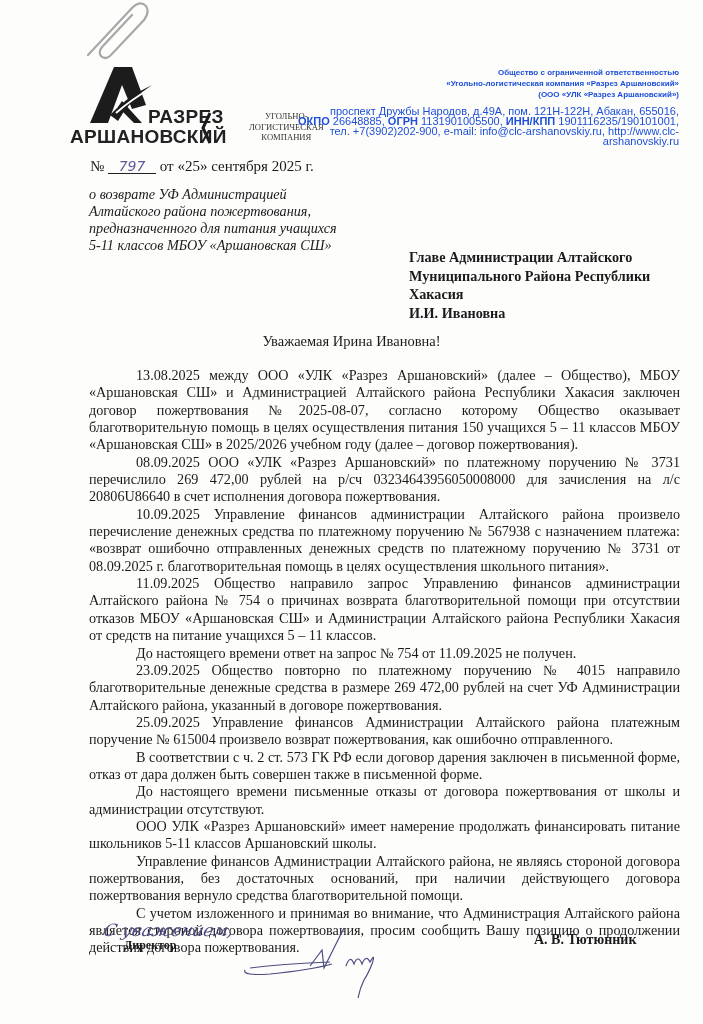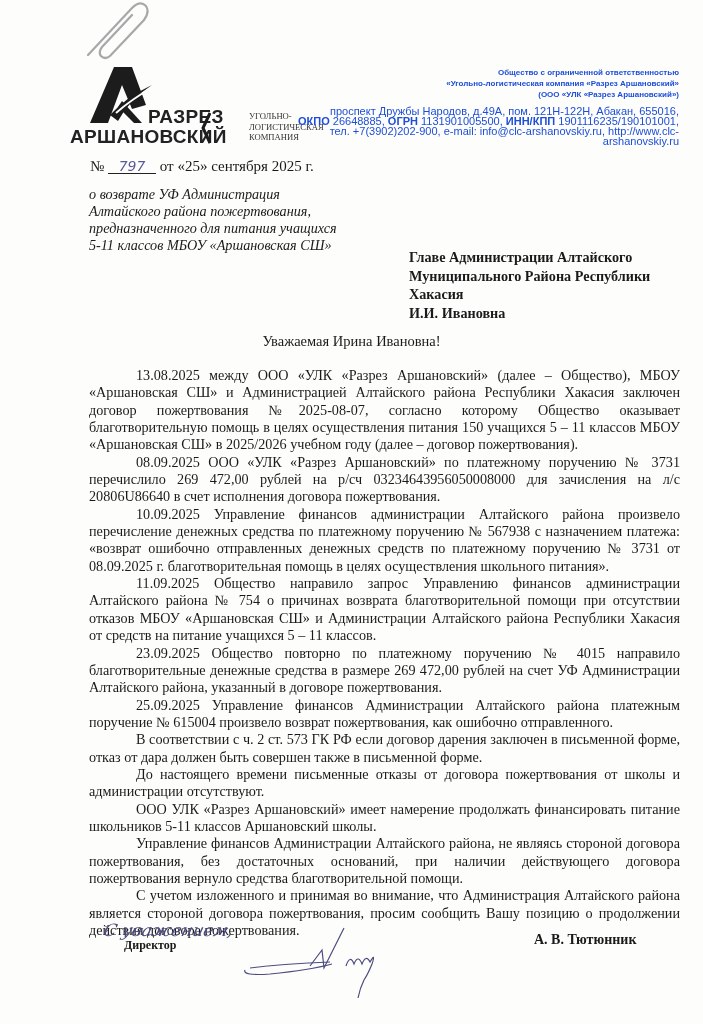--- a/index.html
+++ b/index.html
@@ -1,18 +1,18 @@
 <!DOCTYPE html>
 <html><head>
 <meta charset="utf-8">
 <style>
   html, body { margin:0; padding:0; }
   body { width:703px; height:1024px; background:#fdfdfc; position:relative; overflow:hidden; font-family:"Liberation Serif", serif; color:#1a1a1a; }
   .paperclip { position:absolute; left:80px; top:0; width:70px; height:60px; }
-  .logo { position:absolute; left:70px; top:65px; width:260px; height:95px; }
+  .logo { position:absolute; left:70px; top:65px; width:260px; height:95px;text-align:center; }
   .logo-mark { position:absolute; left:18px; top:0; width:70px; height:60px; }
   .logo-razrez { position:absolute; left:78px; top:41px; font-family:"Liberation Sans", sans-serif; font-weight:bold; font-size:19px; letter-spacing:0.3px; color:#222; }
   .logo-arsh { position:absolute; left:0; top:61px; font-family:"Liberation Sans", sans-serif; font-weight:bold; font-size:19px; letter-spacing:0.3px; color:#222; }
   .logo-bracket { position:absolute; left:131px; top:47px; width:10px; height:32px; }
   .logo-tag { position:absolute; left:144px; top:46px; font-family:Liberation Serif, serif; font-size:8.6px; line-height:10.5px; color:#333;margin-left:35px; }
   .numline { position:absolute; left:90px; top:158px; font-size:15px; }
   .numline .num { display:inline-block; width:48px; text-align:center; border-bottom:1px solid #222; font-family:"DejaVu Sans", sans-serif; font-style:italic; color:#5a5a9a; font-size:14px; line-height:14px; }
   .company { position:absolute; right:24px; top:67px; width:400px; text-align:right; font-family:"Liberation Sans", sans-serif; color:#1d4ed8; }
   .company .name { font-size:8px; font-weight:bold; line-height:11px; }
   .company .addr { font-size:11px; line-height:10px; margin-top:6px; }
@@ -72,40 +72,41 @@
   </div>
 </div>
 
 <div class="numline">
   <span>№</span>
   <span class="num">797</span>
   <span>от «25» сентября 2025 г.</span>
 </div>
 
 <div class="subject">
-  <div>о возврате УФ Администрация</div>
+  <div>о возврате УФ Администрацией</div>
   <div>Алтайского района пожертвования,</div>
   <div>предназначенного для питания учащихся</div>
   <div>5-11 классов МБОУ «Аршановская СШ»</div>
 </div>
 
 <div class="addressee">
   <div>Главе Администрации Алтайского</div>
   <div>Муниципального Района Республики</div>
   <div>Хакасия</div>
   <div>И.И. Ивановна</div>
 </div>
 
 <div class="greeting">Уважаемая Ирина Ивановна!</div>
 
 <div class="body">
   <p>13.08.2025 между ООО «УЛК «Разрез Аршановский» (далее – Общество), МБОУ «Аршановская СШ» и Администрацией Алтайского района Республики Хакасия заключен договор пожертвования №2025-08-07, согласно которому Общество оказывает благотворительную помощь в целях осуществления питания 150 учащихся 5 – 11 классов МБОУ «Аршановская СШ» в 2025/2026 учебном году (далее – договор пожертвования).</p>
   <p>08.09.2025 ООО «УЛК «Разрез Аршановский» по платежному поручению № 3731 перечислило 269 472,00 рублей на р/сч 03234643956050008000 для зачисления на л/с 20806U86640 в счет исполнения договора пожертвования.</p>
   <p>10.09.2025 Управление финансов администрации Алтайского района произвело перечисление денежных средства по платежному поручению № 567938 с назначением платежа: «возврат ошибочно отправленных денежных средств по платежному поручению № 3731 от 08.09.2025 г. благотворительная помощь в целях осуществления школьного питания».</p>
   <p>11.09.2025 Общество направило запрос Управлению финансов администрации Алтайского района № 754 о причинах возврата благотворительной помощи при отсутствии отказов МБОУ «Аршановская СШ» и Администрации Алтайского района Республики Хакасия от средств на питание учащихся 5 – 11 классов.</p>
+  <p>До настоящего времени ответ на запрос № 754 от 11.09.2025 не получен.</p>
   <p>23.09.2025 Общество повторно по платежному поручению № 4015 направило благотворительные денежные средства в размере 269 472,00 рублей на счет УФ Администрации Алтайского района, указанный в договоре пожертвования.</p>
   <p>25.09.2025 Управление финансов Администрации Алтайского района платежным поручение № 615004 произвело возврат пожертвования, как ошибочно отправленного.</p>
   <p>В соответствии с ч. 2 ст. 573 ГК РФ если договор дарения заключен в письменной форме, отказ от дара должен быть совершен также в письменной форме.</p>
   <p>До настоящего времени письменные отказы от договора пожертвования от школы и администрации отсутствуют.</p>
   <p>ООО УЛК «Разрез Аршановский» имеет намерение продолжать финансировать питание школьников 5-11 классов Аршановский школы.</p>
   <p>Управление финансов Администрации Алтайского района, не являясь стороной договора пожертвования, без достаточных оснований, при наличии действующего договора пожертвования вернуло средства благотворительной помощи.</p>
   <p>С учетом изложенного и принимая во внимание, что Администрация Алтайского района является стороной договора пожертвования, просим сообщить Вашу позицию о продолжении действия договора пожертвования.</p>
 </div>
 
 <div class="sign">

